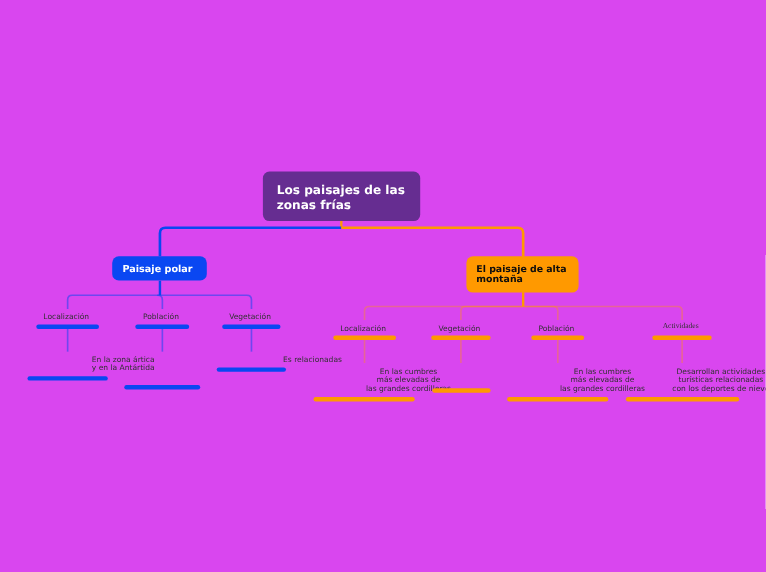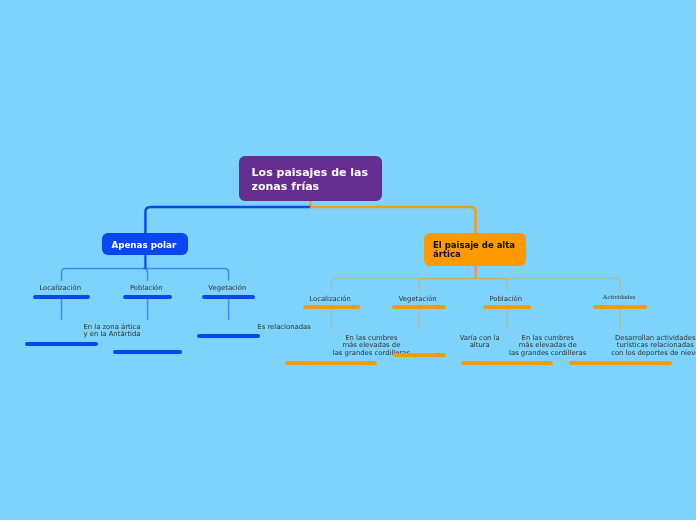--- a/index.html
+++ b/index.html
@@ -1,19 +1,19 @@
 <!DOCTYPE html>
 <html lang="es"><head>
 <meta charset="utf-8">
 <title>Los paisajes de las zonas frías</title>
 <style>
   html,body{margin:0;padding:0;}
   body{width:696px;height:520px;background:#ffffff;overflow:hidden;
        font-family:"DejaVu Sans",sans-serif;}
-  #canvas{position:relative;width:696px;height:520px;background:#7dd3fc;}
+  #canvas{position:relative;width:696px;height:520px;background:#d946ef;}
   svg#links{position:absolute;left:0;top:0;width:696px;height:520px;}
   svg#links path{fill:none;stroke-linecap:butt;stroke-linejoin:round;}
 
   
   .box{position:absolute;box-sizing:border-box;border-radius:6px;font-weight:bold;
        }
   .box > span{position:absolute;display:block;white-space:pre-line;filter:opacity(1);}
 
   
   .lbl{position:absolute;text-align:center;white-space:pre-line;
@@ -48,25 +48,25 @@
     <path d="M 475.6 278.6 L 615.9 278.6 Q 620.1 278.6 620.1 282.8 L 620.1 291" stroke="#FF9900" stroke-width="1.5" opacity="0.37"></path>
     <path d="M 620.1 309.1 L 620.1 330" stroke="#FF9900" stroke-width="1.5" opacity="0.37"></path>
   </svg>
 
   <div class="box" style="left:239.2px;top:156.2px;width:142.4px;height:44.7px;background:#662D91;color:#ffffff;font-size:11.0px;line-height:14.1px;">
     <span style="left:12.4px;top:9.8px;">Los paisajes de las
 zonas frías</span>
   </div>
 
   <div class="box" style="left:102.2px;top:232.8px;width:85.4px;height:22.4px;background:#0A47F2;color:#ffffff;font-size:8.75px;line-height:11.0px;">
-    <span style="left:9.2px;top:7.4px;">Apenas polar</span>
+    <span style="left:9.2px;top:7.4px;">Paisaje polar</span>
   </div>
   <div class="box" style="left:423.6px;top:233.2px;width:102.7px;height:32.5px;background:#FF9900;color:#0d0d0d;font-size:8.5px;line-height:9.4px;">
     <span style="left:9.4px;top:7.6px;">El paisaje de alta
-ártica</span>
+montaña</span>
   </div>
 
   <div class="lbl" style="left:-9.8px;top:285.3px;width:140px;">Localización</div>
   <div class="bar" style="left:33.2px;top:294.8px;width:56.6px;background:#0A47F2;"></div>
   <div class="lbl detail" style="left:32.0px;top:323.9px;width:160px;">En la zona ártica
 y en la Antártida</div>
   <div class="bar" style="left:25.3px;top:341.8px;width:72.5px;background:#0A47F2;"></div>
   <div class="lbl" style="left:76.3px;top:285.3px;width:140px;">Población</div>
   <div class="bar" style="left:123.4px;top:294.8px;width:48.4px;background:#0A47F2;"></div>
   <div class="bar" style="left:113.4px;top:349.9px;width:68.5px;background:#0A47F2;"></div>
@@ -76,22 +76,20 @@
   <div class="bar" style="left:197.4px;top:333.8px;width:63.1px;background:#0A47F2;"></div>
 
   <div class="lbl" style="left:260.1px;top:295.5px;width:140px;">Localización</div>
   <div class="bar" style="left:302.9px;top:305.0px;width:57.0px;background:#FF9900;"></div>
   <div class="lbl detail" style="left:291.4px;top:334.8px;width:160px;">En las cumbres
 más elevadas de
 las grandes cordilleras</div>
   <div class="bar" style="left:284.7px;top:361.0px;width:92.3px;background:#FF9900;"></div>
   <div class="lbl" style="left:347.7px;top:295.5px;width:140px;">Vegetación</div>
   <div class="bar" style="left:392.35px;top:305.0px;width:53.3px;background:#FF9900;"></div>
-  <div class="lbl detail" style="left:399.7px;top:334.8px;width:160px;">Varía con la
-altura</div>
   <div class="bar" style="left:393.0px;top:352.9px;width:52.8px;background:#FF9900;"></div>
   <div class="lbl" style="left:435.8px;top:295.5px;width:140px;">Población</div>
   <div class="bar" style="left:483.15px;top:305.0px;width:47.9px;background:#FF9900;"></div>
   <div class="lbl detail" style="left:467.7px;top:334.8px;width:160px;">En las cumbres
 más elevadas de
 las grandes cordilleras</div>
   <div class="bar" style="left:461.0px;top:361.0px;width:92.3px;background:#FF9900;"></div>
   <div class="lbl" style="left:548.8px;top:293px;width:140px;font-family:Liberation Serif, serif;">Actividades</div>
   <div class="bar" style="left:592.8px;top:305.0px;width:54.6px;background:#FF9900;"></div>
   <div class="lbl detail" style="left:575.3px;top:334.8px;width:160px;">Desarrollan actividades

